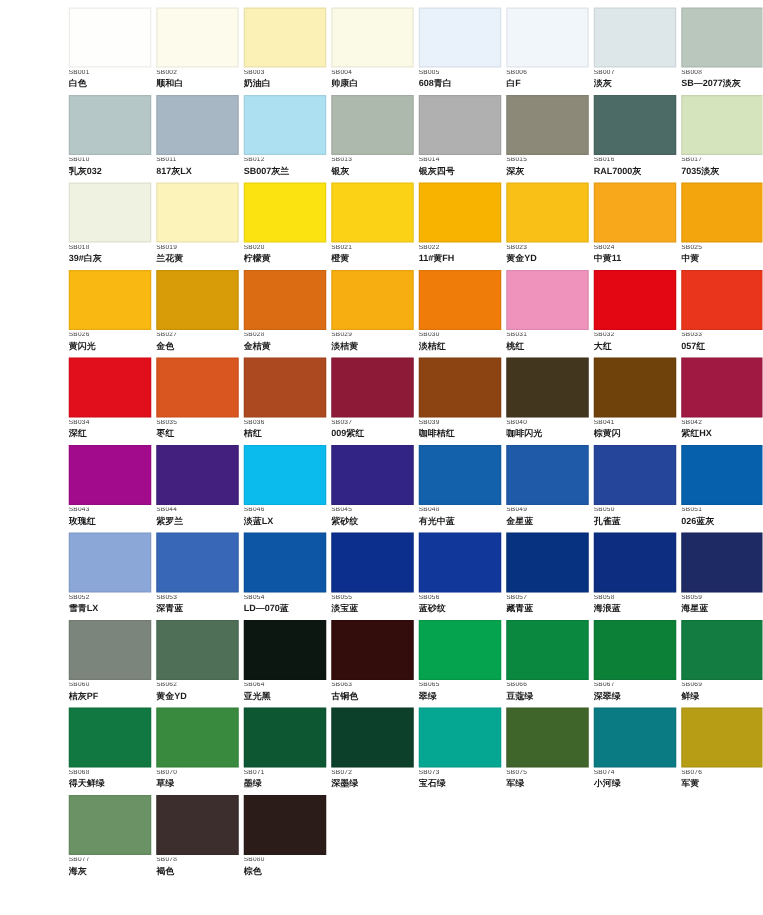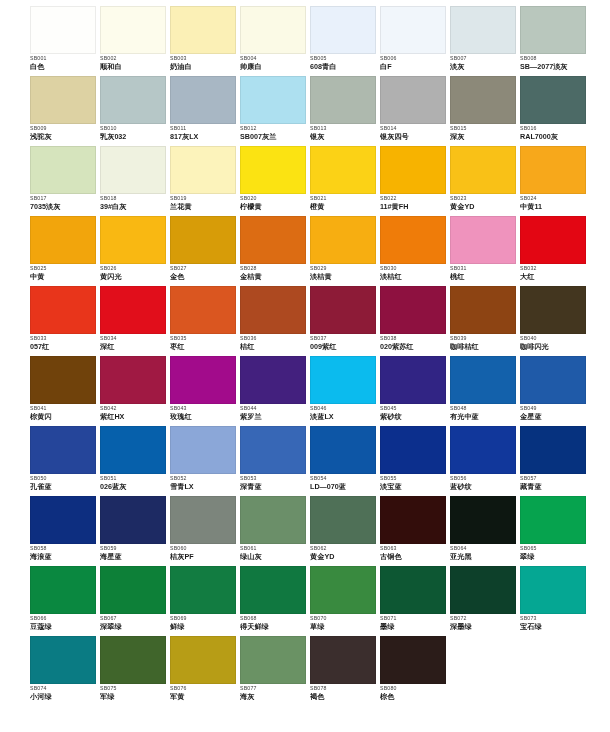--- a/index.html
+++ b/index.html
@@ -19,20 +19,21 @@
     height: 732px;
     box-sizing: border-box;
     padding: 6px 16px 6px 30px;
   }
   .grid {
     display: grid;
     grid-template-columns: repeat(8, 70px);
     grid-auto-rows: 70px;
     column-gap: 0px;
     row-gap: 0px;
+    margin-left: 25px;
   }
   .cell {
     position: relative;
     width: 70px;
     height: 70px;
     box-sizing: border-box;
   }
   .swatch {
     width: 66px;
     height: 48px;
@@ -117,27 +118,20 @@
         </div>
       </div>
       <div class="cell">
         <div class="swatch" style="background: rgb(185, 199, 189);"></div>
         <div class="label">
           <span class="code">SB008</span>
           <span class="name">SB—2077淡灰</span>
         </div>
       </div>
       <div class="cell">
-        <div class="swatch" style="background: rgb(221, 210, 163);"></div>
-        <div class="label">
-          <span class="code">SB009</span>
-          <span class="name">浅驼灰</span>
-        </div>
-      </div>
-      <div class="cell">
         <div class="swatch" style="background: rgb(182, 199, 199);"></div>
         <div class="label">
           <span class="code">SB010</span>
           <span class="name">乳灰032</span>
         </div>
       </div>
       <div class="cell">
         <div class="swatch" style="background: rgb(168, 183, 196);"></div>
         <div class="label">
           <span class="code">SB011</span>
@@ -320,27 +314,20 @@
         </div>
       </div>
       <div class="cell">
         <div class="swatch" style="background: rgb(141, 27, 55);"></div>
         <div class="label">
           <span class="code">SB037</span>
           <span class="name">009紫红</span>
         </div>
       </div>
       <div class="cell">
-        <div class="swatch" style="background: rgb(142, 17, 64);"></div>
-        <div class="label">
-          <span class="code">SB038</span>
-          <span class="name">020紫苏红</span>
-        </div>
-      </div>
-      <div class="cell">
         <div class="swatch" style="background: rgb(141, 68, 19);"></div>
         <div class="label">
           <span class="code">SB039</span>
           <span class="name">咖啡桔红</span>
         </div>
       </div>
       <div class="cell">
         <div class="swatch" style="background: rgb(67, 54, 31);"></div>
         <div class="label">
           <span class="code">SB040</span>
@@ -474,48 +461,41 @@
         </div>
       </div>
       <div class="cell">
         <div class="swatch" style="background: rgb(124, 133, 124);"></div>
         <div class="label">
           <span class="code">SB060</span>
           <span class="name">桔灰PF</span>
         </div>
       </div>
       <div class="cell">
-        <div class="swatch" style="background: rgb(107, 143, 105);"></div>
-        <div class="label">
-          <span class="code">SB061</span>
-          <span class="name">绿山灰</span>
-        </div>
-      </div>
-      <div class="cell">
         <div class="swatch" style="background: rgb(79, 112, 87);"></div>
         <div class="label">
           <span class="code">SB062</span>
           <span class="name">黄金YD</span>
         </div>
       </div>
       <div class="cell">
+        <div class="swatch" style="background: rgb(13, 23, 17);"></div>
+        <div class="label">
+          <span class="code">SB064</span>
+          <span class="name">亚光黑</span>
+        </div>
+      </div>
+      <div class="cell">
         <div class="swatch" style="background: rgb(51, 13, 11);"></div>
         <div class="label">
           <span class="code">SB063</span>
           <span class="name">古铜色</span>
         </div>
       </div>
       <div class="cell">
-        <div class="swatch" style="background: rgb(13, 23, 17);"></div>
-        <div class="label">
-          <span class="code">SB064</span>
-          <span class="name">亚光黑</span>
-        </div>
-      </div>
-      <div class="cell">
         <div class="swatch" style="background: rgb(6, 163, 78);"></div>
         <div class="label">
           <span class="code">SB065</span>
           <span class="name">翠绿</span>
         </div>
       </div>
       <div class="cell">
         <div class="swatch" style="background: rgb(10, 136, 64);"></div>
         <div class="label">
           <span class="code">SB066</span>
@@ -565,31 +545,31 @@
         </div>
       </div>
       <div class="cell">
         <div class="swatch" style="background: rgb(5, 167, 147);"></div>
         <div class="label">
           <span class="code">SB073</span>
           <span class="name">宝石绿</span>
         </div>
       </div>
       <div class="cell">
+        <div class="swatch" style="background: rgb(64, 101, 43);"></div>
+        <div class="label">
+          <span class="code">SB075</span>
+          <span class="name">军绿</span>
+        </div>
+      </div>
+      <div class="cell">
         <div class="swatch" style="background: rgb(10, 123, 131);"></div>
         <div class="label">
           <span class="code">SB074</span>
           <span class="name">小河绿</span>
-        </div>
-      </div>
-      <div class="cell">
-        <div class="swatch" style="background: rgb(64, 101, 43);"></div>
-        <div class="label">
-          <span class="code">SB075</span>
-          <span class="name">军绿</span>
         </div>
       </div>
       <div class="cell">
         <div class="swatch" style="background: rgb(183, 157, 22);"></div>
         <div class="label">
           <span class="code">SB076</span>
           <span class="name">军黄</span>
         </div>
       </div>
       <div class="cell">

